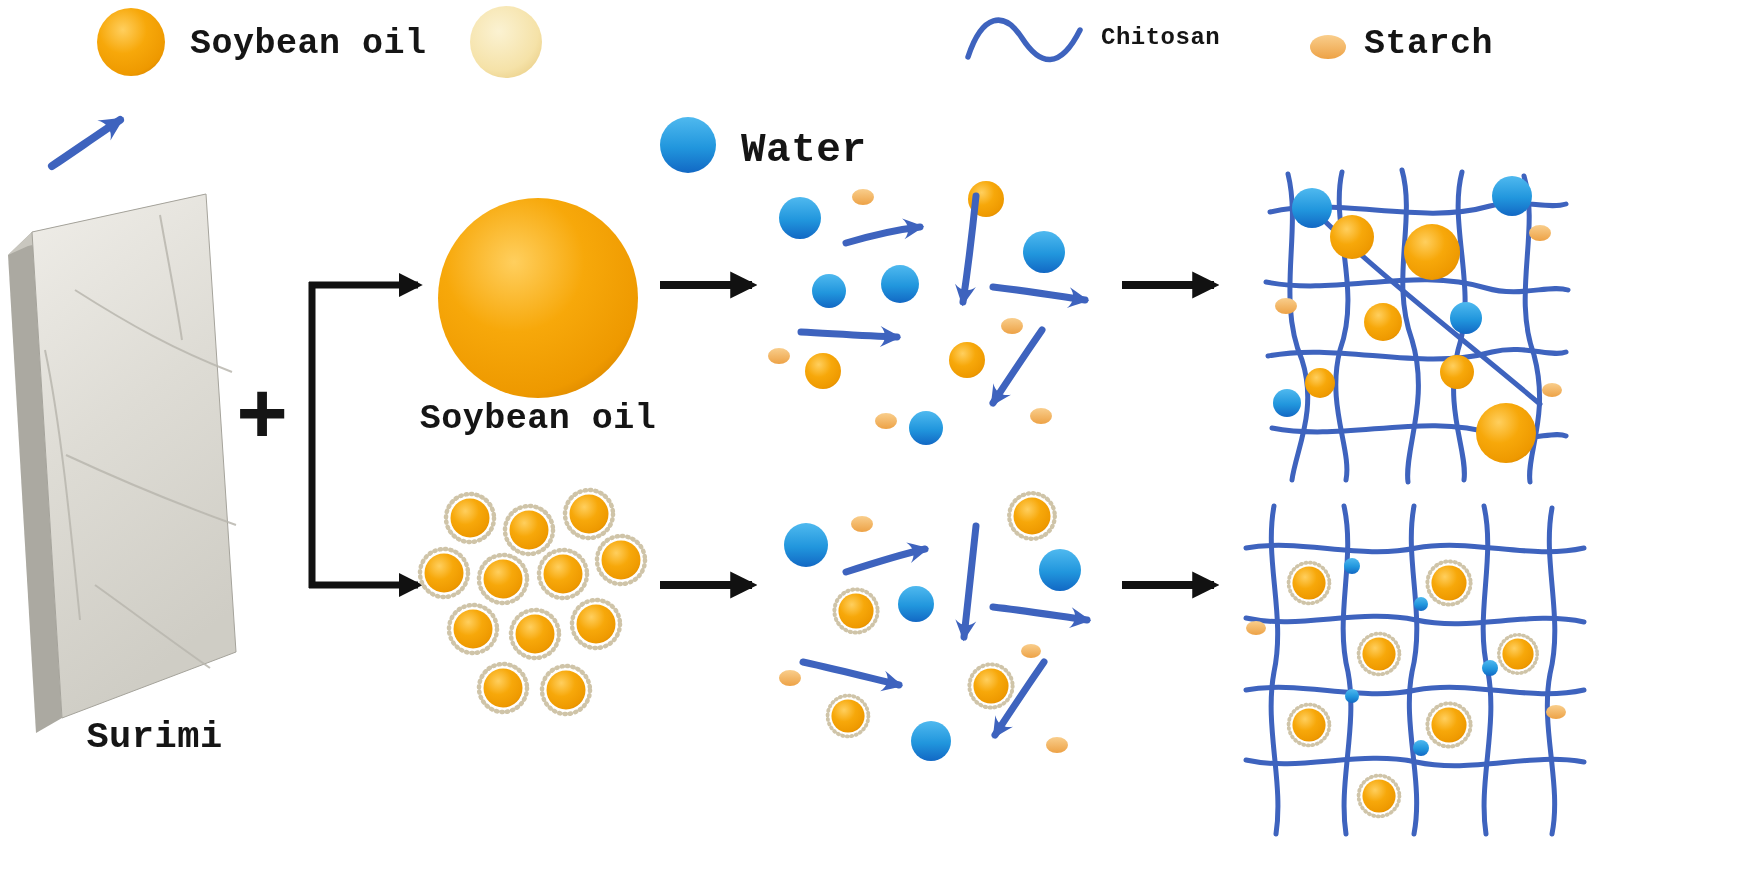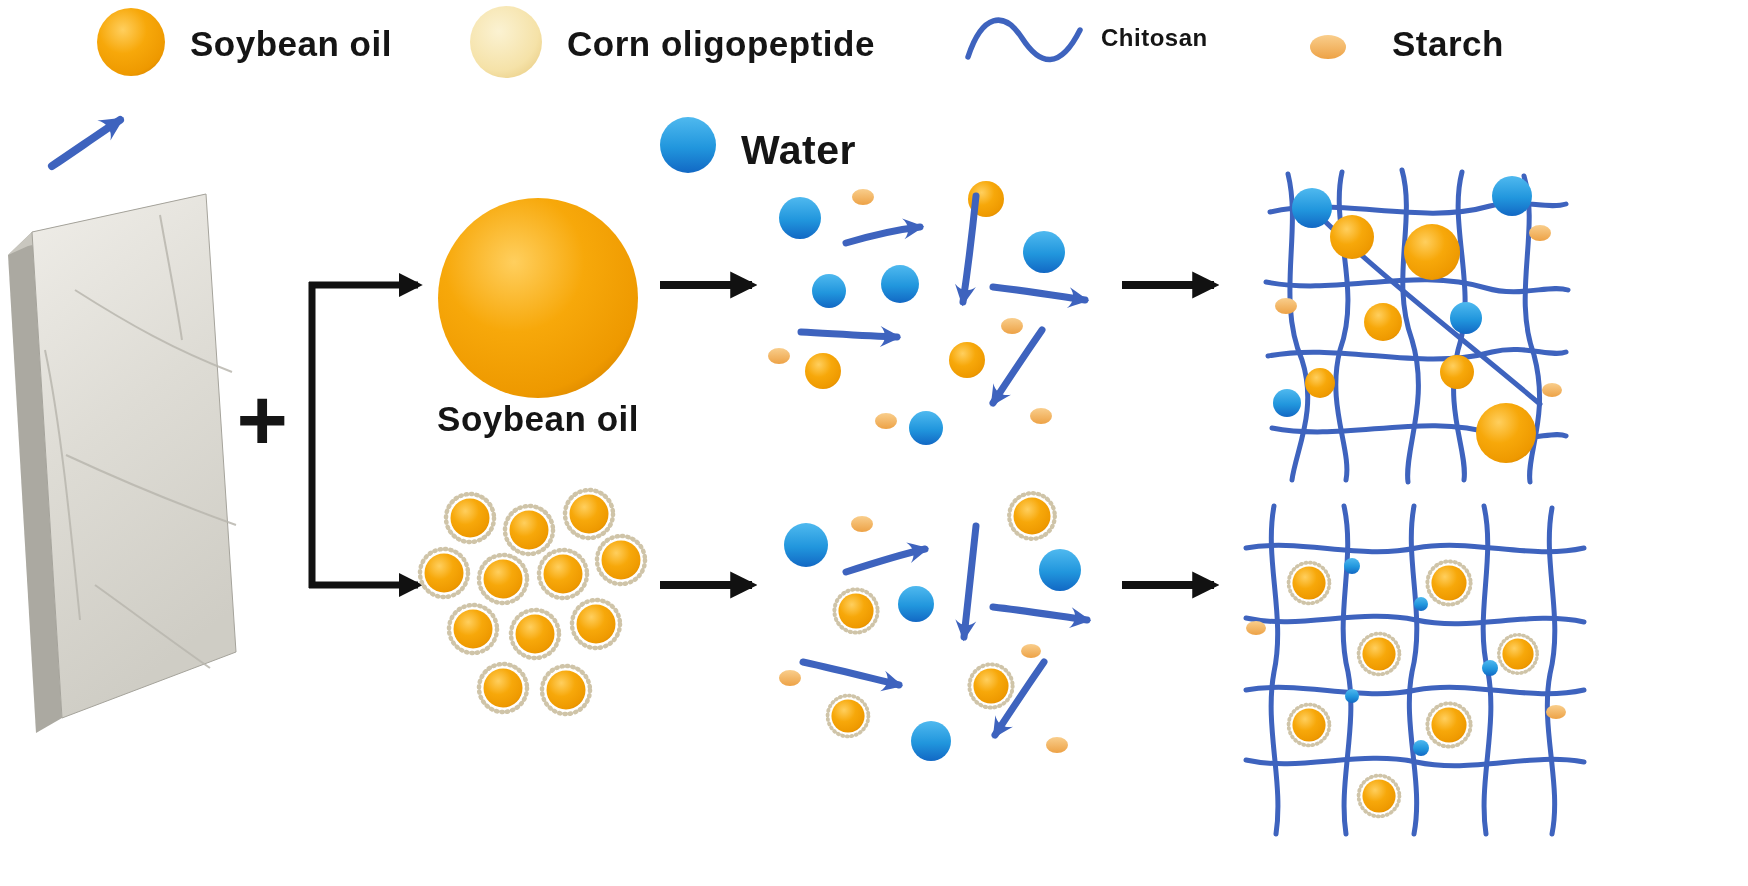--- a/index.html
+++ b/index.html
@@ -1,17 +1,17 @@
 <!DOCTYPE html>
 <html><head>
 <meta charset="utf-8">
 <style>
   html,body{margin:0;padding:0;background:#ffffff;}
   .fig{position:relative;width:1748px;height:886px;background:#fff;overflow:hidden;
-       font-family:Liberation Sans, sans-serif;}
+       font-family:Liberation Mono, monospace;}
   .fig svg{position:absolute;left:0;top:0;}
   .lbl{position:absolute;font-weight:700;color:#151515;white-space:nowrap;letter-spacing:.5px;}
   .water{fill:url(#waterG);}
   .oil{fill:url(#oilG);}
   .starch{fill:url(#starchG);}
   .net{fill:none;stroke:#3E63BE;stroke-width:5;stroke-linecap:round;}
   .prot{fill:none;stroke:#3E63BE;stroke-width:7;stroke-linecap:round;}
   .blk{fill:none;stroke:#111;stroke-width:8;}
   .branch{fill:none;stroke:#111;stroke-width:7;}
   .crack{fill:none;stroke:#B8B6AE;stroke-width:2;opacity:.85;}
@@ -248,20 +248,20 @@
         <circle class="water" cx="1421" cy="748" r="8"></circle>
       </g>
       <g>
         <ellipse class="starch" cx="1256" cy="628" rx="10" ry="7"></ellipse>
         <ellipse class="starch" cx="1556" cy="712" rx="10" ry="7"></ellipse>
       </g>
     </g>
   </svg>
 
   <div class="lbl" style="left:190px;top:24px;font-size:35px">Soybean oil</div>
-  <div class="lbl" style="left:567px;top:24px;font-size:35px">Corn oligopeptide</div>
   <div class="lbl" style="left:1101px;top:24px;font-size:24px">Chitosan</div>
-  <div class="lbl" style="left:1392px;top:24px;font-size:35px">Starch</div>
+  <div class="lbl" style="left:1364px;top:24px;font-size:35px">Starch</div>
   <div class="lbl" style="left:741px;top:127px;font-size:41px">Water</div>
 
+  <div class="lbl" style="left:52px;top:716px;width:205px;text-align:center;font-size:37px">Surimi</div>
   <div class="lbl" style="left:220px;top:376px;width:85px;text-align:center;font-size:88px;line-height:1">+</div>
   <div class="lbl" style="left:408px;top:399px;width:260px;text-align:center;font-size:35px">Soybean oil</div>
 </div>
 
 </body></html>

